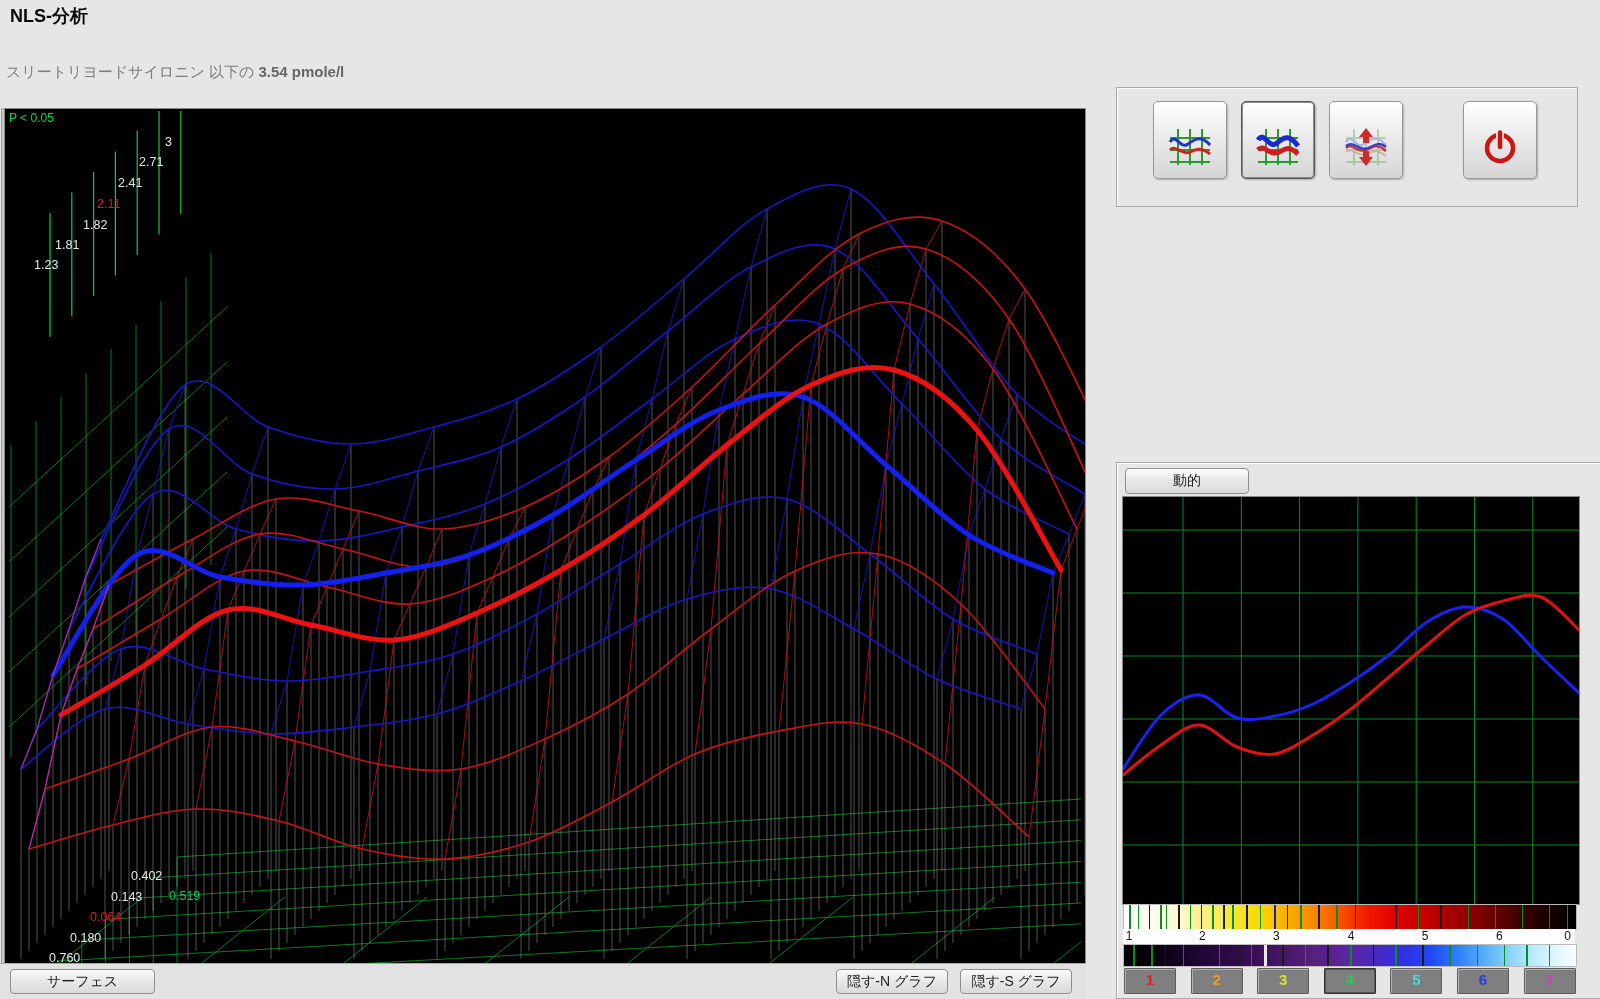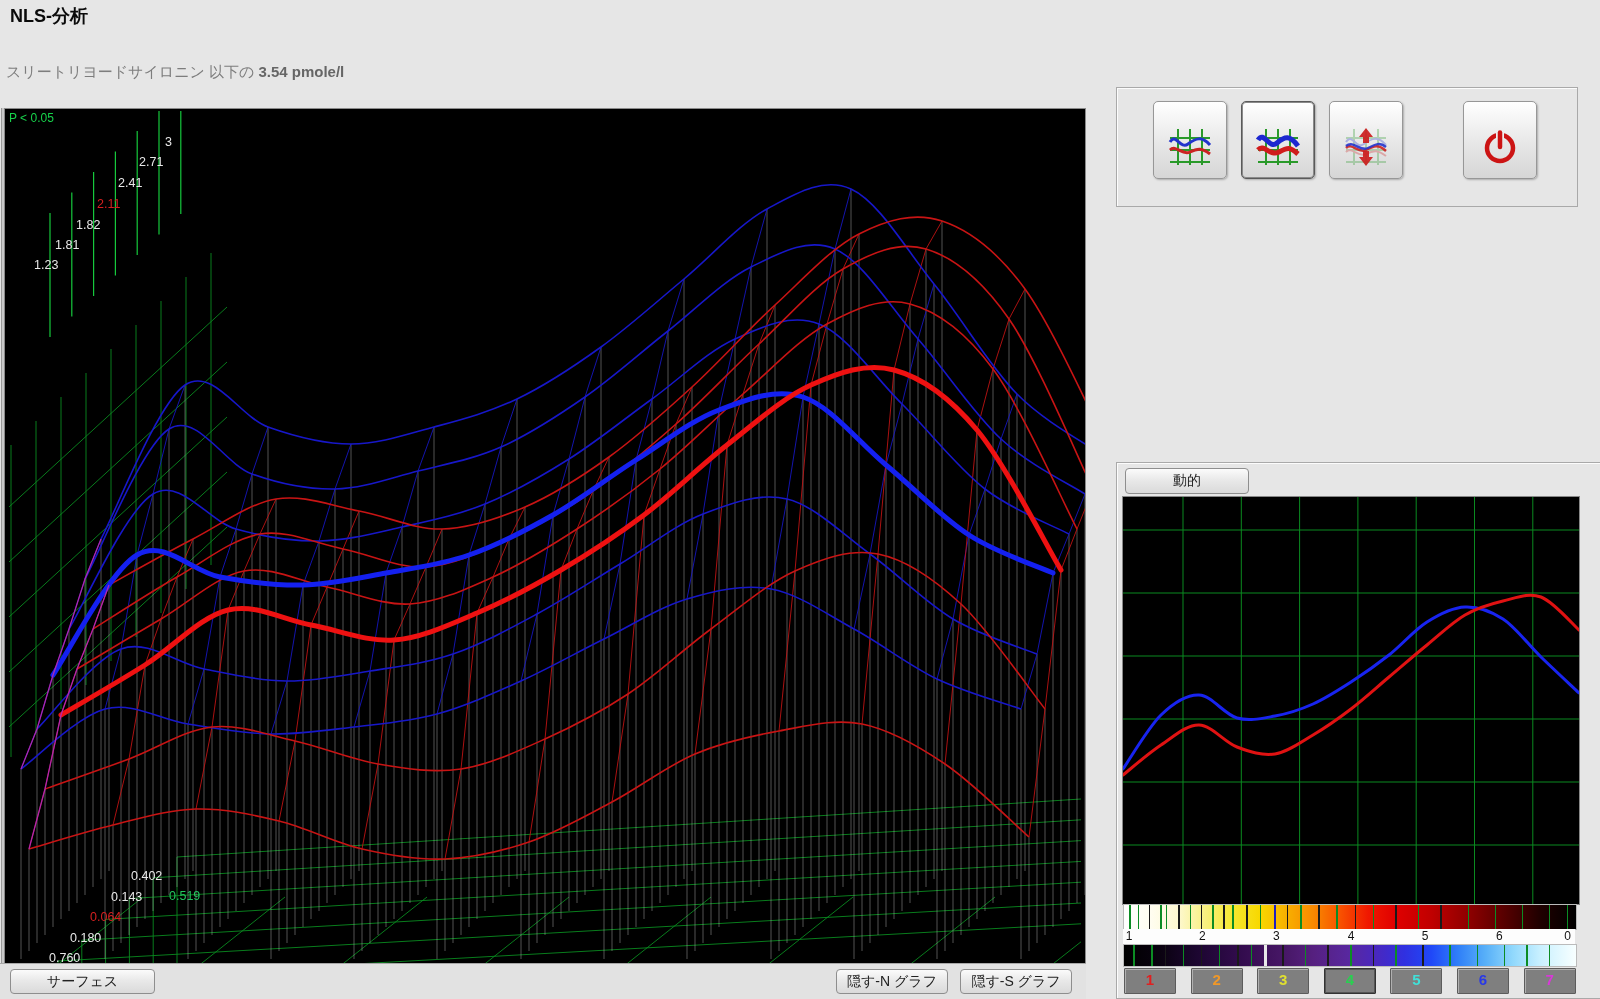--- a/index.html
+++ b/index.html
@@ -300,21 +300,21 @@
         <path d="M56,606C70.0,597.7 112.2,573.5 140,556C167.8,538.5 195.3,507.7 223,501C250.7,494.3 278.3,511.0 306,516C333.7,521.0 361.3,533.0 389,531C416.7,529.0 444.2,515.7 472,504C499.8,492.3 528.2,477.3 556,461C583.8,444.7 611.3,426.8 639,406C666.7,385.2 694.2,357.7 722,336C749.8,314.3 778.2,288.5 806,276C833.8,263.5 861.3,253.5 889,261C916.7,268.5 944.2,287.7 972,321C999.8,354.3 1042.0,437.7 1056,461" fill="none" stroke="#ee1111" stroke-width="5" stroke-linecap="round"></path>
         <path d="M16,660L32,620L48,566L64,520L80,470L96,430" fill="none" stroke="#b428b4" stroke-width="1.3" opacity="0.95"></path>
         <path d="M24,740L40,680L56,606L72,560L88,520L104,476" fill="none" stroke="#b428b4" stroke-width="1.3" opacity="0.95"></path>
       </svg>
     <div class="plabel">P &lt; 0.05</div>
     <div id="main-labels">
         <div class="axis-label" style="left: 160px; top: 26px; color: rgb(232, 232, 232);">3</div>
         <div class="axis-label" style="left: 134px; top: 46px; color: rgb(232, 232, 232);">2.71</div>
         <div class="axis-label" style="left: 113px; top: 67px; color: rgb(232, 232, 232);">2.41</div>
         <div class="axis-label" style="left: 92px; top: 88px; color: rgb(212, 32, 32);">2.11</div>
-        <div class="axis-label" style="left: 71px; top: 109px; color: rgb(232, 232, 232);">1.82</div>
+        <div class="axis-label" style="left: 78px; top: 109px; color: rgb(232, 232, 232);">1.82</div>
         <div class="axis-label" style="left: 50px; top: 129px; color: rgb(232, 232, 232);">1.81</div>
         <div class="axis-label" style="left: 29px; top: 149px; color: rgb(232, 232, 232);">1.23</div>
         <div class="axis-label" style="left: 148px; top: 780px; color: #22c55e; padding-left: 16px;">0.519</div>
         <div class="axis-label" style="left: 126px; top: 760px; color: rgb(232, 232, 232);">0.402</div>
         <div class="axis-label" style="left: 106px; top: 781px; color: rgb(232, 232, 232);">0.143</div>
         <div class="axis-label" style="left: 85px; top: 801px; color: rgb(212, 32, 32);">0.064</div>
         <div class="axis-label" style="left: 65px; top: 822px; color: rgb(232, 232, 232);">0.180</div>
         <div class="axis-label" style="left: 44px; top: 842px; color: rgb(232, 232, 232); text-align: right;">0.760</div>
         <div class="axis-label" style="left: 23px; top: 862px; color: rgb(232, 232, 232);">1.049</div>
       </div>

